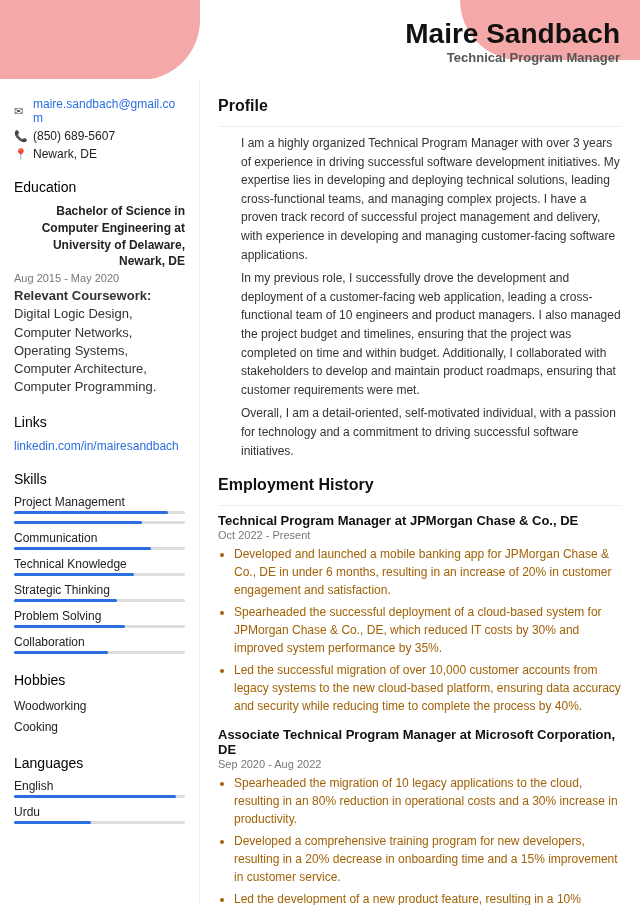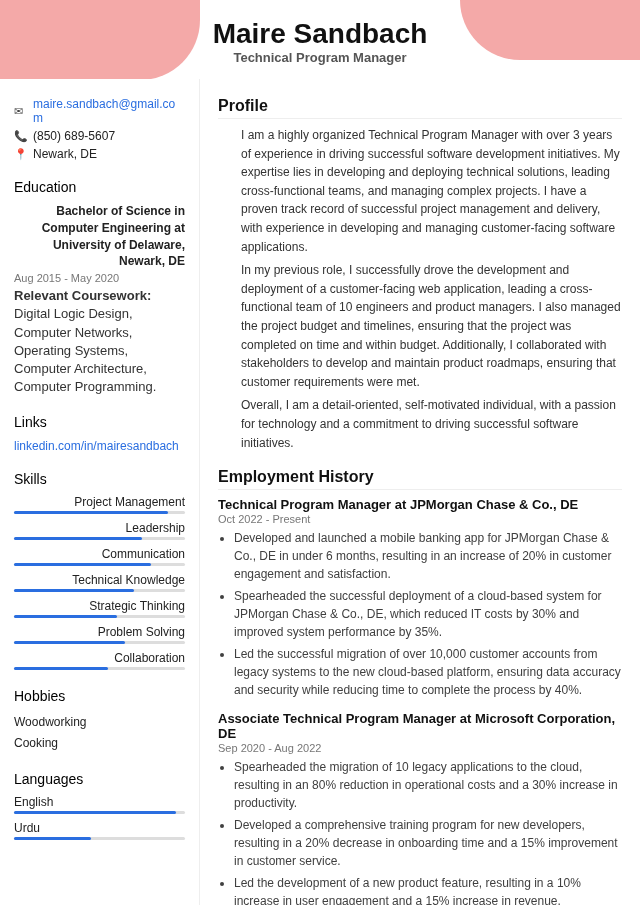--- a/index.html
+++ b/index.html
@@ -10,21 +10,21 @@
       background: #fff;
       width: 640px;
       min-height: 905px;
     }
 
     
     .header {
       position: relative;
       background: #fff;
       padding: 18px 20px 14px 20px;
-      text-align: center;
+      text-align: right;
       overflow: hidden;
     }
     .header-bg-left {
       position: absolute;
       top: 0; left: 0;
       width: 200px; height: 80px;
       background: #f4a9a8;
       border-radius: 0 0 60px 0;
     }
     .header-bg-right {
@@ -116,21 +116,20 @@
     }
 
     .link-item a {
       color: #2a6ee0;
       text-decoration: none;
       font-size: 12px;
     }
 
     .skill-item {
       margin-bottom: 7px;
-      text-align: right;
     }
     .skill-label {
       font-size: 12px;
       color: #222;
       margin-bottom: 2px;
     }
     .skill-bar-bg {
       height: 3px;
       background: #ddd;
       border-radius: 2px;
@@ -177,21 +176,21 @@
     .content-section {
       margin-bottom: 16px;
     }
 
     .content-section h3 {
       font-size: 16px;
       font-weight: bold;
       color: #111;
       margin-bottom: 7px;
       border-bottom: 1px solid #eee;
-      padding-bottom: 3px;
+      padding-bottom: 11px;
     }
 
     .profile-text {
       font-size: 12px;
       color: #333;
       line-height: 1.55;
     }
     .profile-text p {
       margin-bottom: 5px;
       margin-left: 23px;
@@ -209,21 +208,21 @@
     .job-date {
       font-size: 11px;
       color: #777;
       margin-bottom: 4px;
     }
     .job-bullets {
       padding-left: 16px;
     }
     .job-bullets li {
       font-size: 12px;
-      color: #404040;
+      color: #a16207;
       line-height: 1.5;
       margin-bottom: 4px;
     }
   </style>
 </head>
 <body>
 
 <div class="header">
   <div class="header-bg-left"></div>
   <div class="header-bg-right"></div>
@@ -272,21 +271,20 @@
     <div class="sidebar-section">
       <h3>Skills</h3>
       <div id="skills-container">
           <div class="skill-item">
       <div class="skill-label">Project Management</div>
       <div class="skill-bar-bg">
         <div class="skill-bar-fill" style="width:90%"></div>
       </div>
     </div>
           <div class="skill-item">
-      <div class="skill-label">Leadership</div>
       <div class="skill-bar-bg">
         <div class="skill-bar-fill" style="width:75%"></div>
       </div>
     </div>
           <div class="skill-item">
       <div class="skill-label">Communication</div>
       <div class="skill-bar-bg">
         <div class="skill-bar-fill" style="width:80%"></div>
       </div>
     </div>

